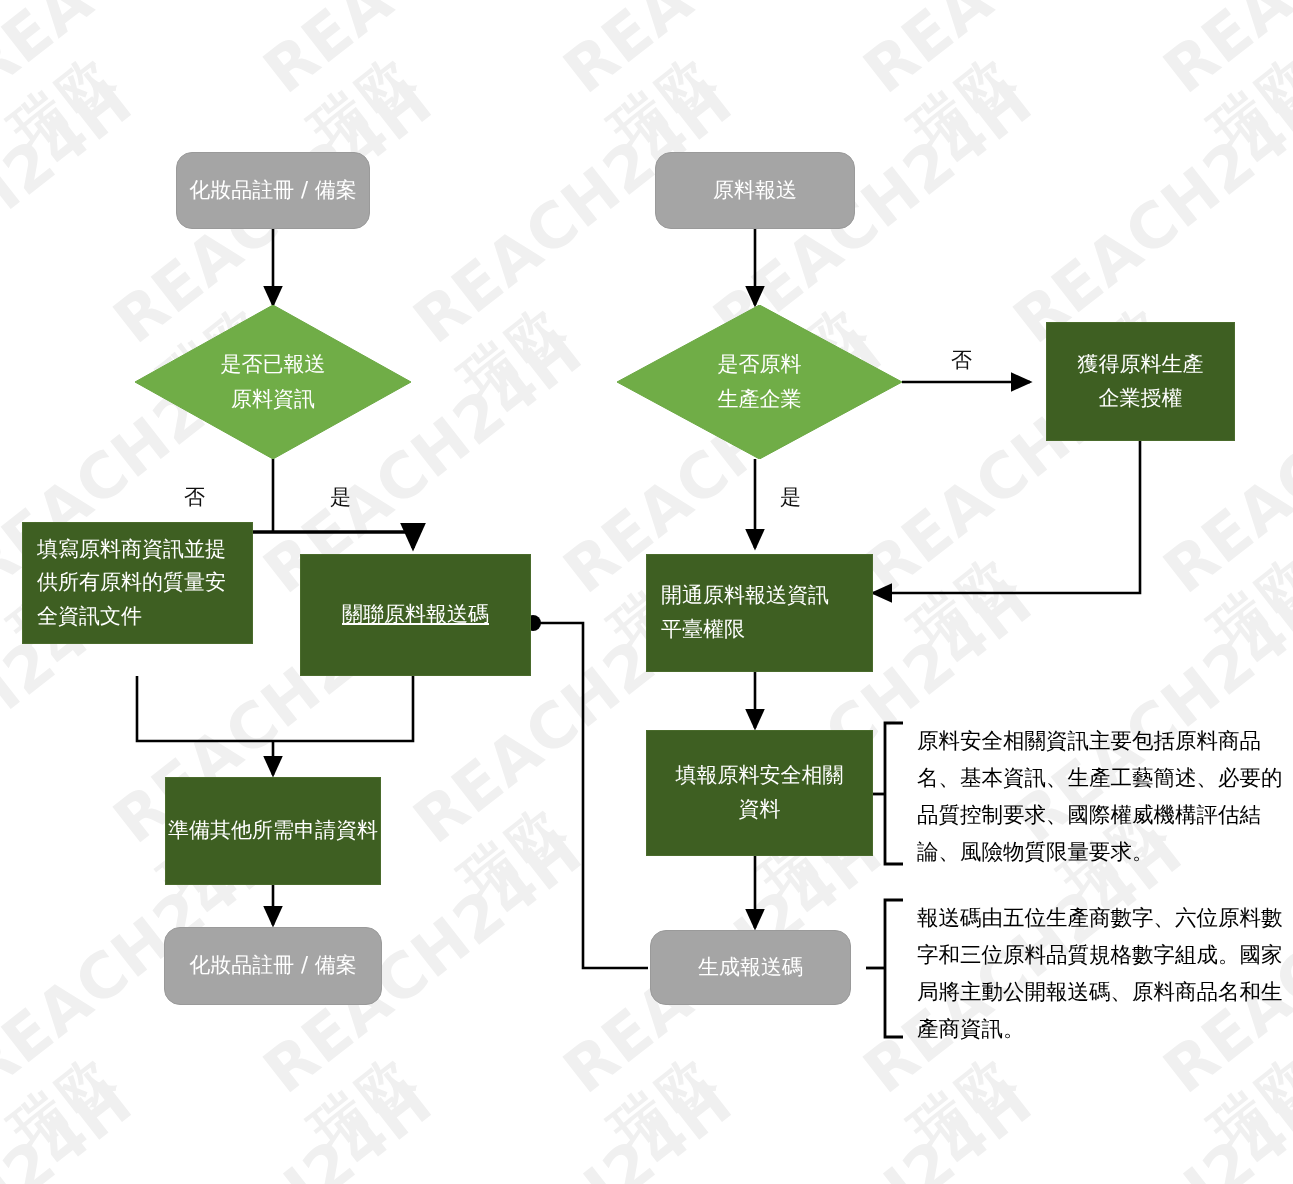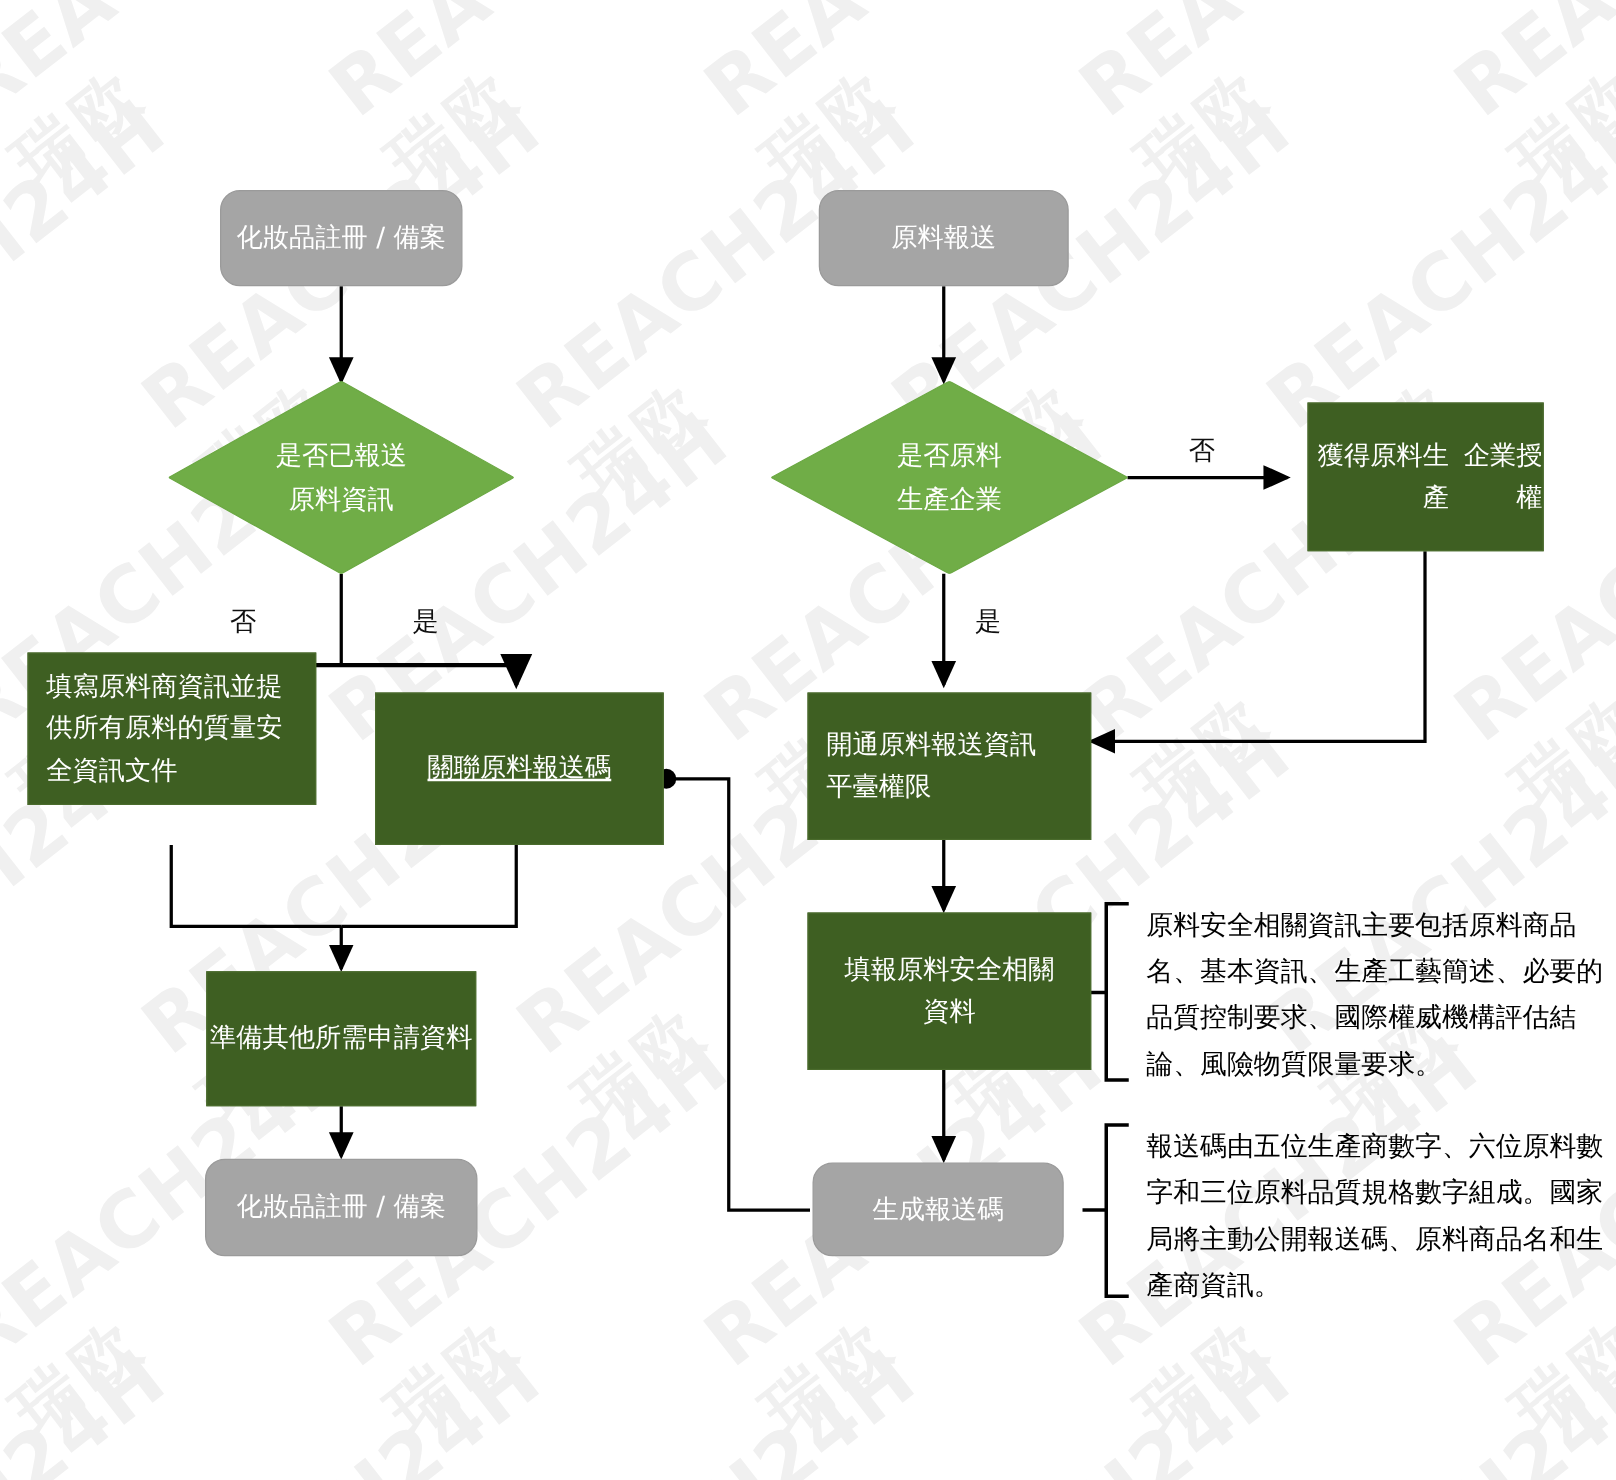--- a/index.html
+++ b/index.html
@@ -243,21 +243,21 @@
     <div class="dlabel">
       <span>是否原料</span>
       <span>生產企業</span>
     </div>
   </div>
 
   <div class="edge-label" style="left:951px; top:350px;">否</div>
 
   <div class="edge-label" style="left:780px; top:487px;">是</div>
 
-  <div class="node process" style="left:1046px; top:322px; width:189px; height:119px; flex-direction:row;">
+  <div class="node process" style="left:1046px; top:322px; width:189px; height:119px; flex-direction:column;">
     <span>獲得原料生產</span>
     <span>企業授權</span>
   </div>
 
   <div class="node process left-align" style="left:646px; top:554px; width:227px; height:118px; flex-direction:column; align-items:flex-start; justify-content:center;">
     <span>開通原料報送資訊</span>
     <span>平臺權限</span>
   </div>
 
   <div class="node process" style="left:646px; top:730px; width:227px; height:126px; flex-direction:column;font-family:Liberation Serif, serif;">

